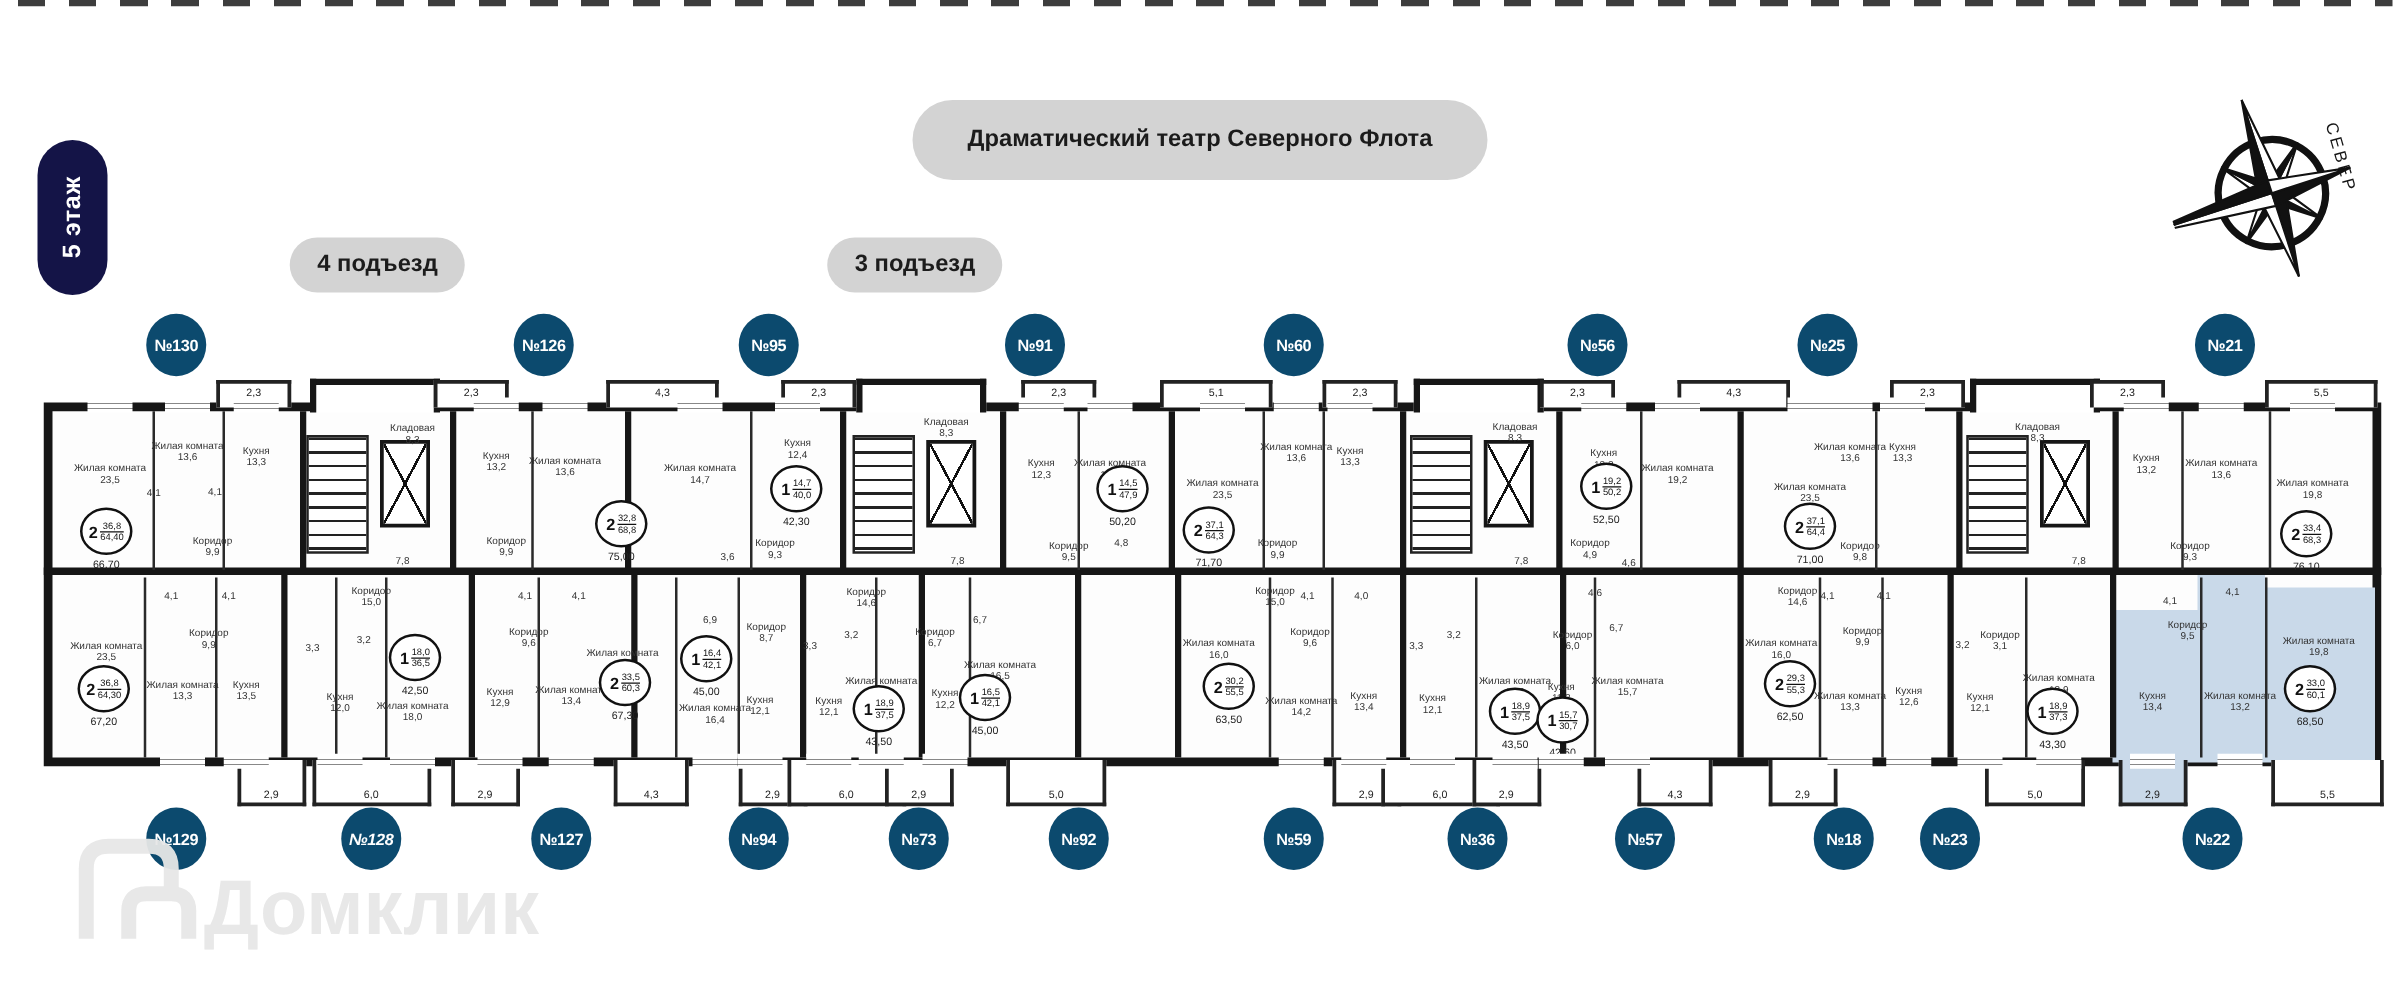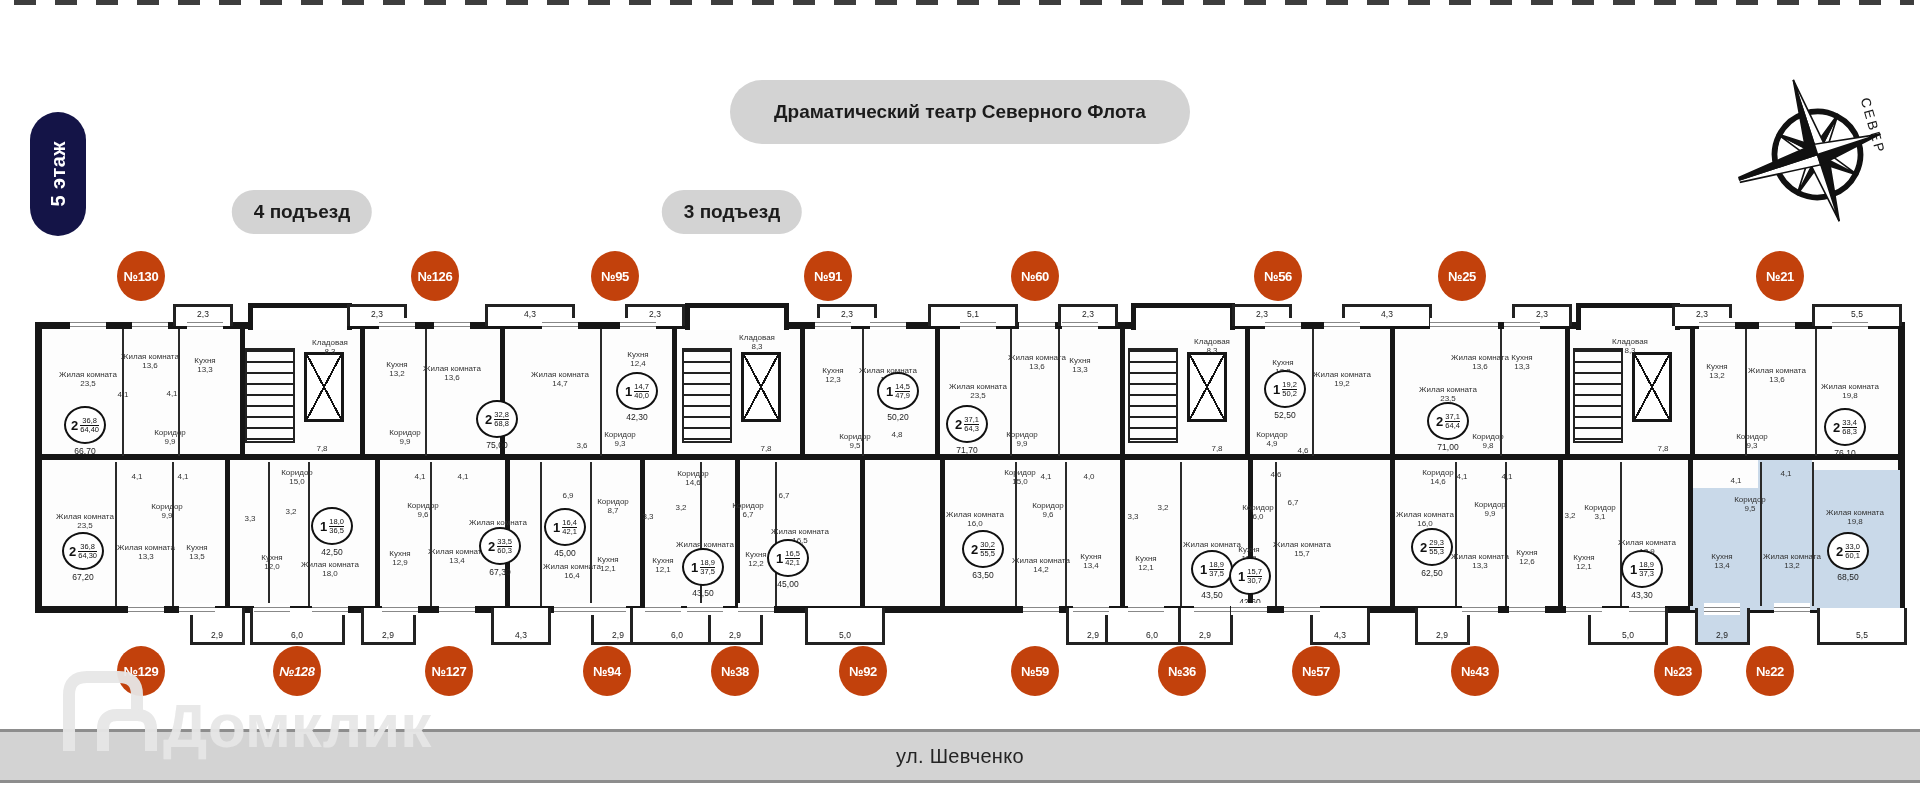--- a/index.html
+++ b/index.html
@@ -20,21 +20,21 @@
     display:flex;align-items:center;justify-content:center;font-size:19px;font-weight:600;color:#1b1b1b;}
   
   #floor-badge{left:30px;top:112px;width:56px;height:124px;background:#141447;border-radius:28px;
     display:flex;align-items:center;justify-content:center;}
   #floor-badge span{writing-mode:vertical-rl;transform:rotate(180deg);color:#fff;
     font-size:20px;font-weight:700;letter-spacing:.5px;}
   
   .entrance-pill{top:190px;transform:translateX(-50%);background:#d3d3d3;border-radius:24px;
     padding:11px 22px;font-size:19px;font-weight:700;color:#1c1c1c;white-space:nowrap;}
   
-  .apt-badge{width:48px;height:50px;border-radius:50%;background:#c2410c;color:#fff;
+  .apt-badge{width:48px;height:50px;border-radius:50%;background:#0c4a6e;color:#fff;
     display:flex;align-items:center;justify-content:center;font-size:13px;font-weight:700;
     letter-spacing:-.3px;z-index:6;}
   
   .wall{background:#161616;z-index:2;}
   .thinwall{background:#2a2a2a;z-index:2;}
   #band{left:35px;top:322px;width:1870px;height:291px;background:#fdfdfd;
     border:7px solid #161616;box-sizing:border-box;z-index:1;}
   .hl{background:#c9d9e9;z-index:1;}
   .protrude{background:#fff;border:5px solid #161616;border-bottom:none;box-sizing:border-box;z-index:3;}
   .tbalc{background:#fff;border:3px solid #222;border-bottom:none;box-sizing:border-box;z-index:3;
@@ -101,23 +101,20 @@
         <polygon points="-130,0 0,-13 0,0" fill="#111"></polygon>
       <polygon points="80,0 0,13 0,0" fill="#111"></polygon>
         <polygon points="80,0 0,-13 0,0" fill="#fff"></polygon>
     </g>
   </svg>
   <div class="abs" id="compass-label">СЕВЕР</div>
 
   <div class="abs" id="band"></div>
   <div id="plan-dynamic"></div>
 
-  <div class="abs street-bar" id="street-bottom">
-    <span>ул. Шевченко</span>
-  </div>
 
   <svg class="abs" id="watermark" viewBox="0 0 380 110">
     <g fill="none" stroke="#e7e7e7" stroke-width="12" stroke-linejoin="round">
       <path d="M14 96 V40 Q14 22 32 22 H64 Q82 22 82 40 V60"></path>
       <path d="M48 96 V74 Q48 60 62 60 H82 Q96 60 96 74 V96"></path>
     </g>
     <text x="108" y="92" font-family="Liberation Sans, sans-serif" font-size="62" font-weight="700" fill="#e7e7e7">Домклик</text>
   </svg>
 
 <div class="abs entrance-pill" style="left: 302px;">4 подъезд</div>
@@ -852,21 +849,21 @@
     <div class="abs apt-badge" style="left: 591px; top: 251px;">№95</div>
     <div class="abs apt-badge" style="left: 804px; top: 251px;">№91</div>
     <div class="abs apt-badge" style="left: 1011px; top: 251px;">№60</div>
     <div class="abs apt-badge" style="left: 1254px; top: 251px;">№56</div>
     <div class="abs apt-badge" style="left: 1438px; top: 251px;">№25</div>
     <div class="abs apt-badge" style="left: 1756px; top: 251px;">№21</div>
     <div class="abs apt-badge" style="left: 117px; top: 646px;">№129</div>
     <div class="abs apt-badge" style="left: 273px; top: 646px; font-style: italic;">№128</div>
     <div class="abs apt-badge" style="left: 425px; top: 646px;">№127</div>
     <div class="abs apt-badge" style="left: 583px; top: 646px;">№94</div>
-    <div class="abs apt-badge" style="left: 711px; top: 646px;">№38</div>
+    <div class="abs apt-badge" style="left: 711px; top: 646px;">№73</div>
     <div class="abs apt-badge" style="left: 839px; top: 646px;">№92</div>
     <div class="abs apt-badge" style="left: 1011px; top: 646px;">№59</div>
     <div class="abs apt-badge" style="left: 1158px; top: 646px;">№36</div>
     <div class="abs apt-badge" style="left: 1292px; top: 646px;">№57</div>
-    <div class="abs apt-badge" style="left: 1451px; top: 646px;">№43</div>
-    <div class="abs apt-badge" style="left: 1654px; top: 646px;">№23</div>
+    <div class="abs apt-badge" style="left: 1451px; top: 646px;">№18</div>
+    <div class="abs apt-badge" style="left: 1536px; top: 646px;">№23</div>
     <div class="abs apt-badge" style="left: 1746px; top: 646px;">№22</div>
   </div>
 
 </body></html>

